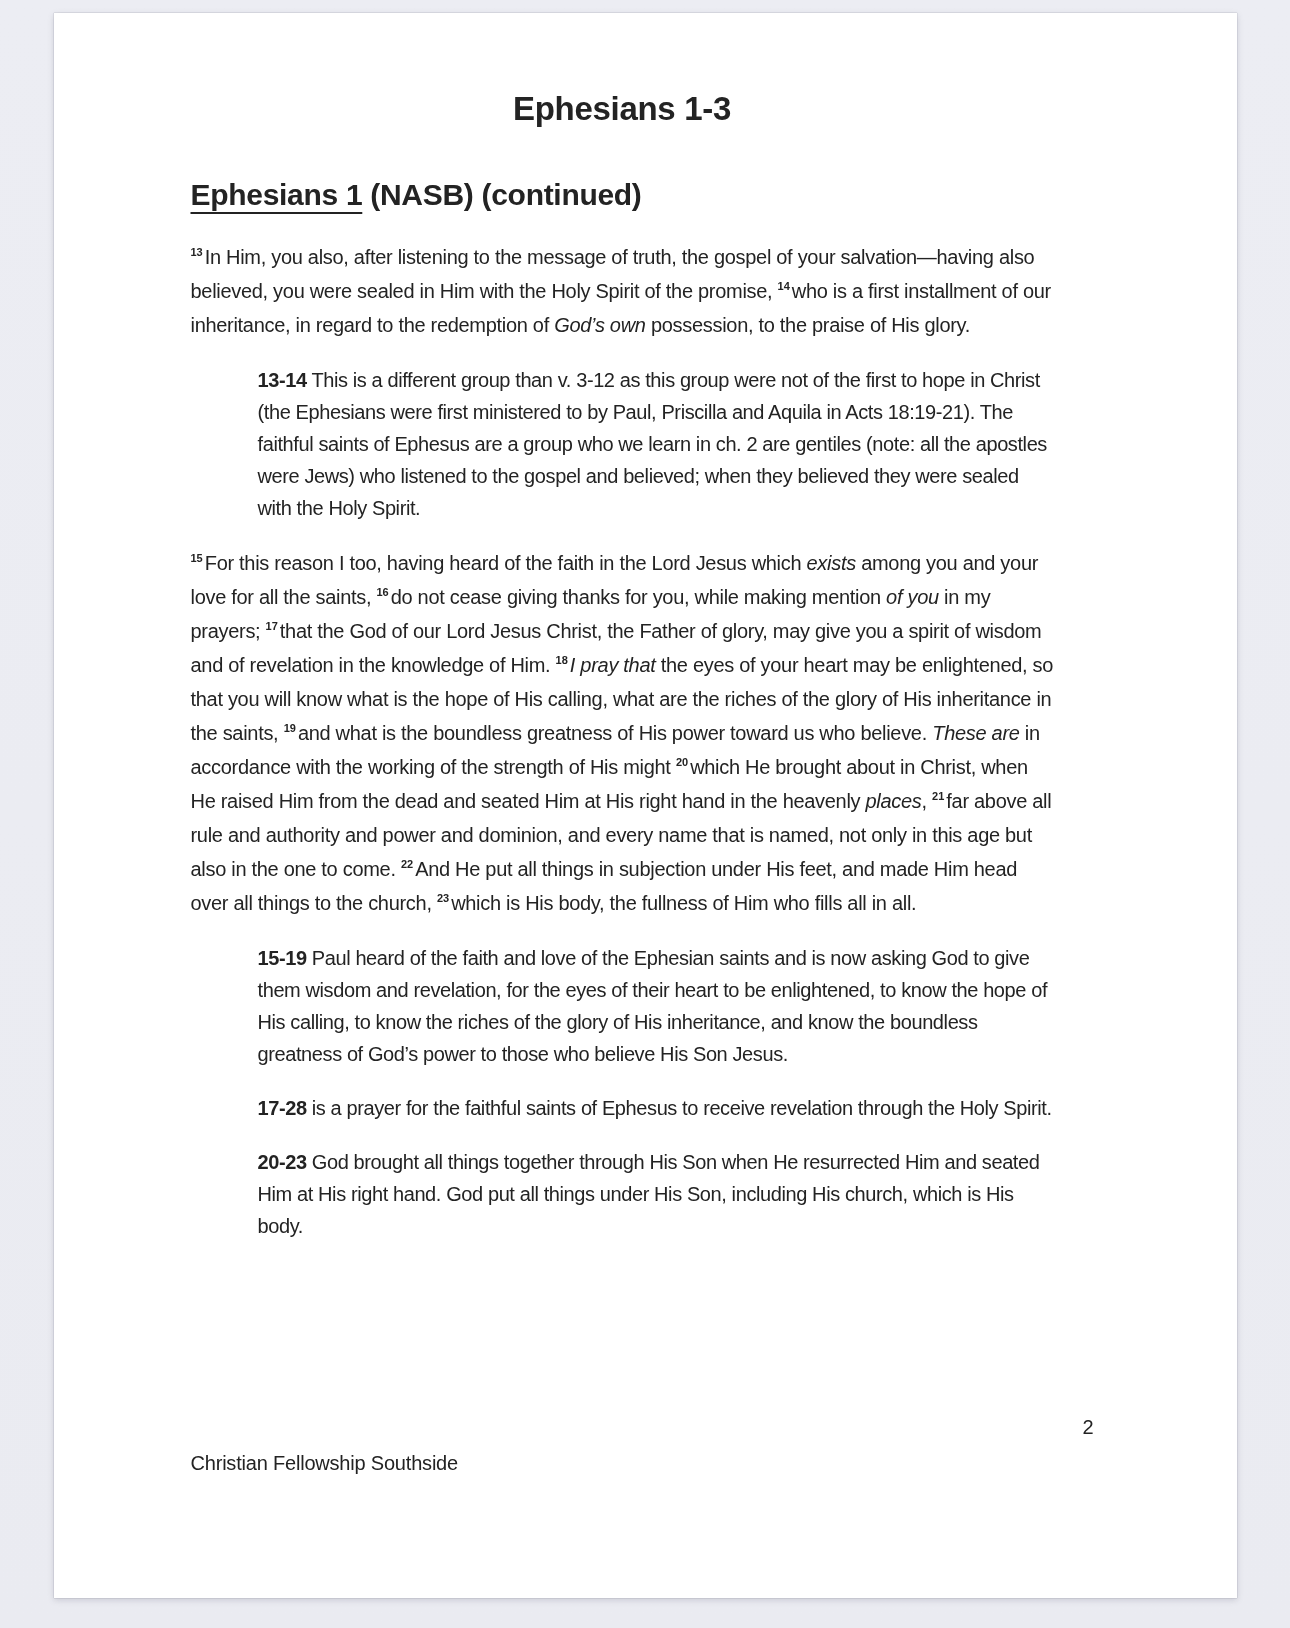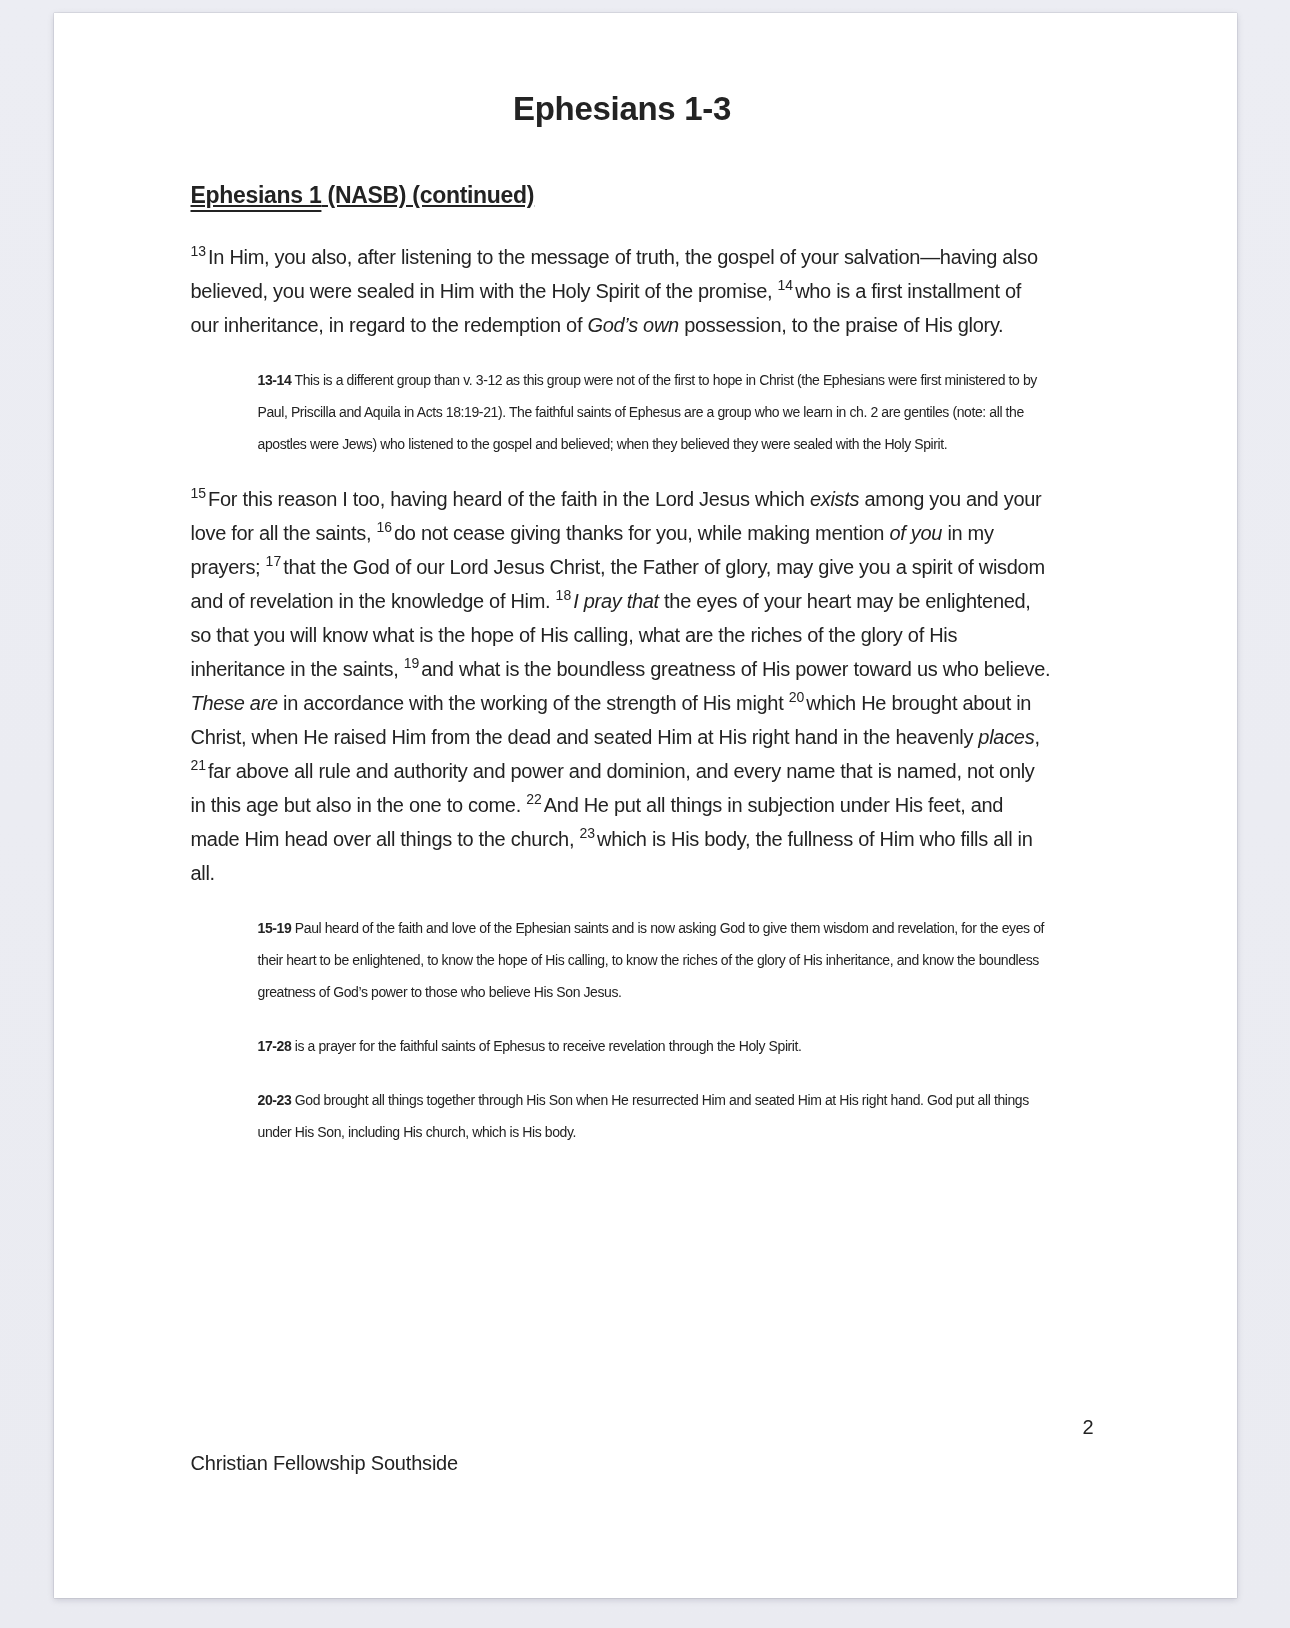--- a/index.html
+++ b/index.html
@@ -29,48 +29,47 @@
   .doc-title {
     text-align: center;
     font-weight: bold;
     font-size: 33px;
     line-height: 40px;
     letter-spacing: -0.3px;
     margin: 0 0 44px 0;
   }
   .doc-heading {
     font-weight: bold;
-    font-size: 23px;
+    font-size: 30px;
     line-height: 44px;
     letter-spacing: -0.3px;
     margin: 0 0 23px 0;
-    text-decoration: underline;
   }
   .doc-heading .u {
     text-decoration: underline;
     text-decoration-thickness: 2px;
     text-underline-offset: 7px;
   }
   p.scripture {
     font-size: 20px;
     line-height: 34px;
     letter-spacing: -0.3px;
     margin: 0 0 22px 0;
   }
   p.note {
-    font-size: 14px;
+    font-size: 20px;
     line-height: 32px;
     letter-spacing: -0.4px;
     margin: 0 0 22px 67px;
   }
   p .seg-b { font-weight: bold; }
   p .seg-i { font-style: italic; }
   sup.verse {
-    font-weight: normal;
-    font-size: 14px;
+    font-weight: bold;
+    font-size: 11px;
     line-height: 0;
     letter-spacing: 0;
     vertical-align: 8px;
     margin-right: 2px;
     margin-top: 44px;
   }
   .footer {
     position: absolute;
     left: 137px;
     bottom: 120px;

